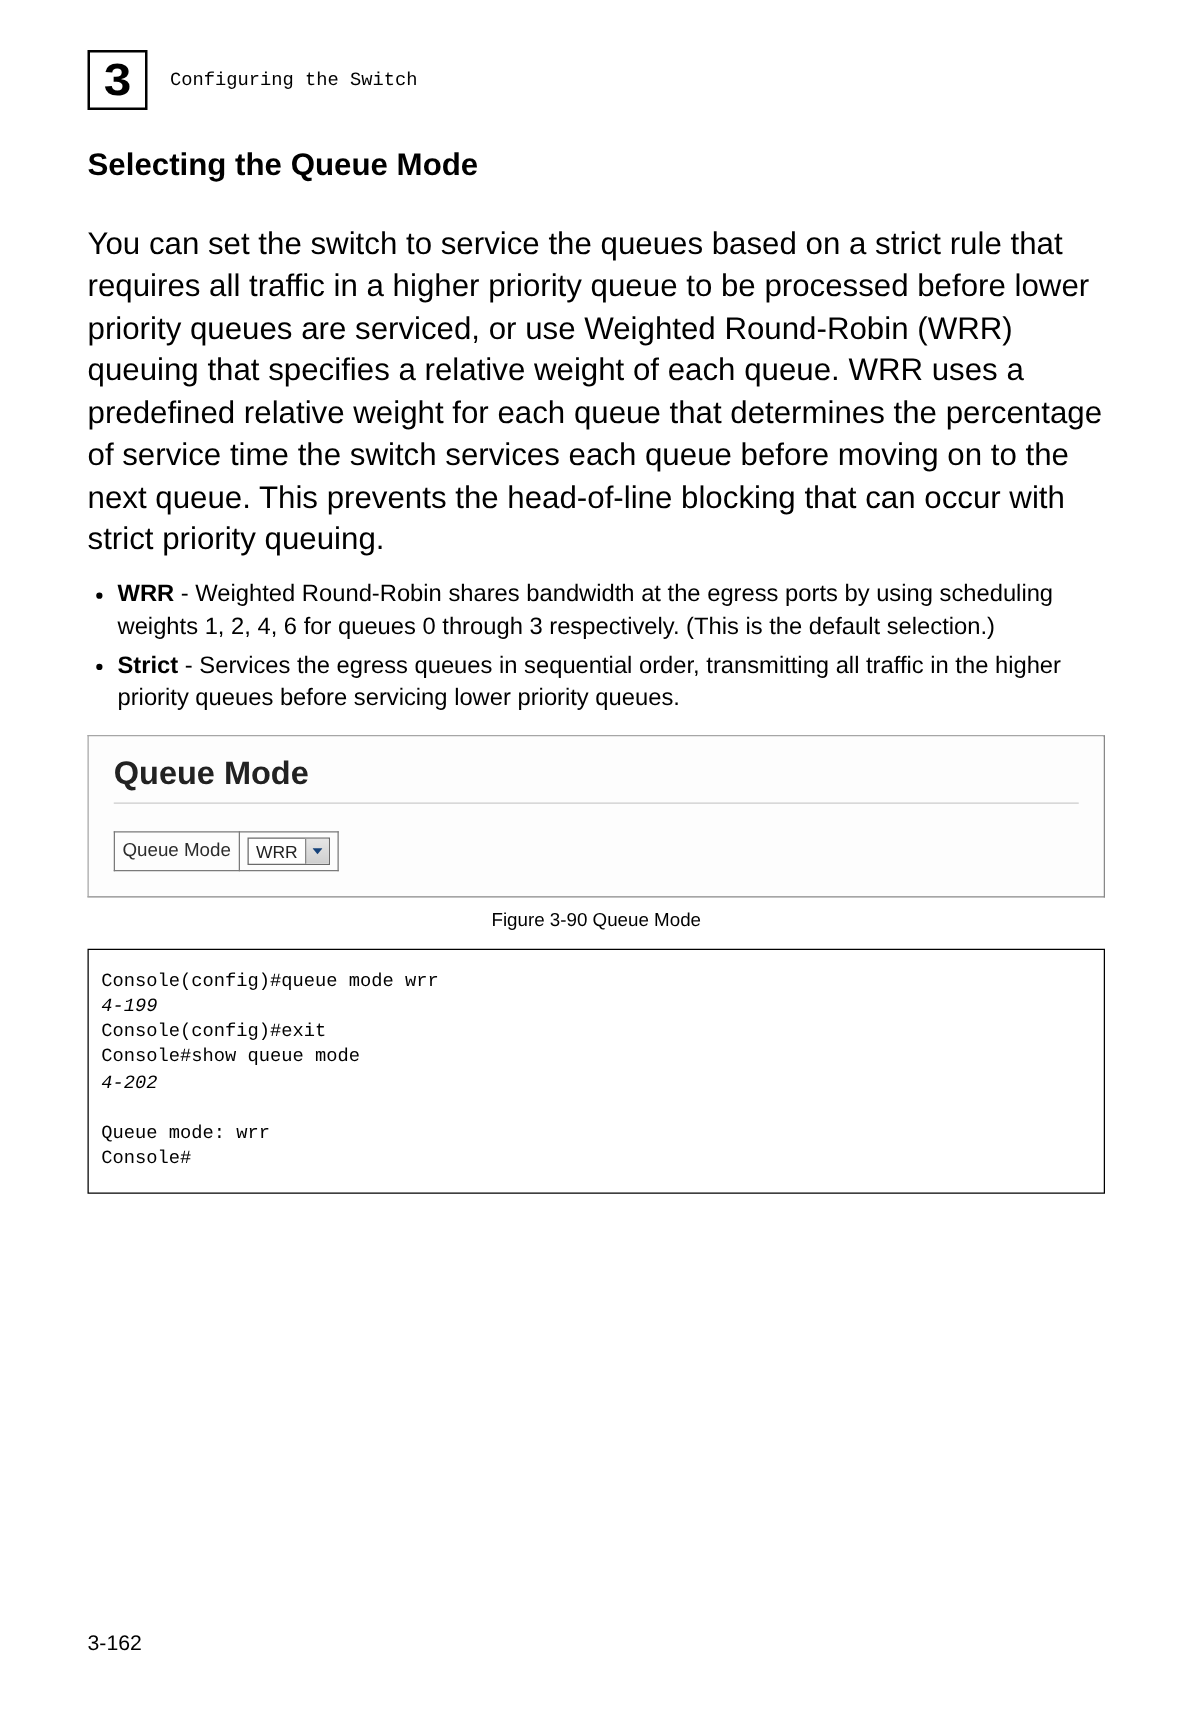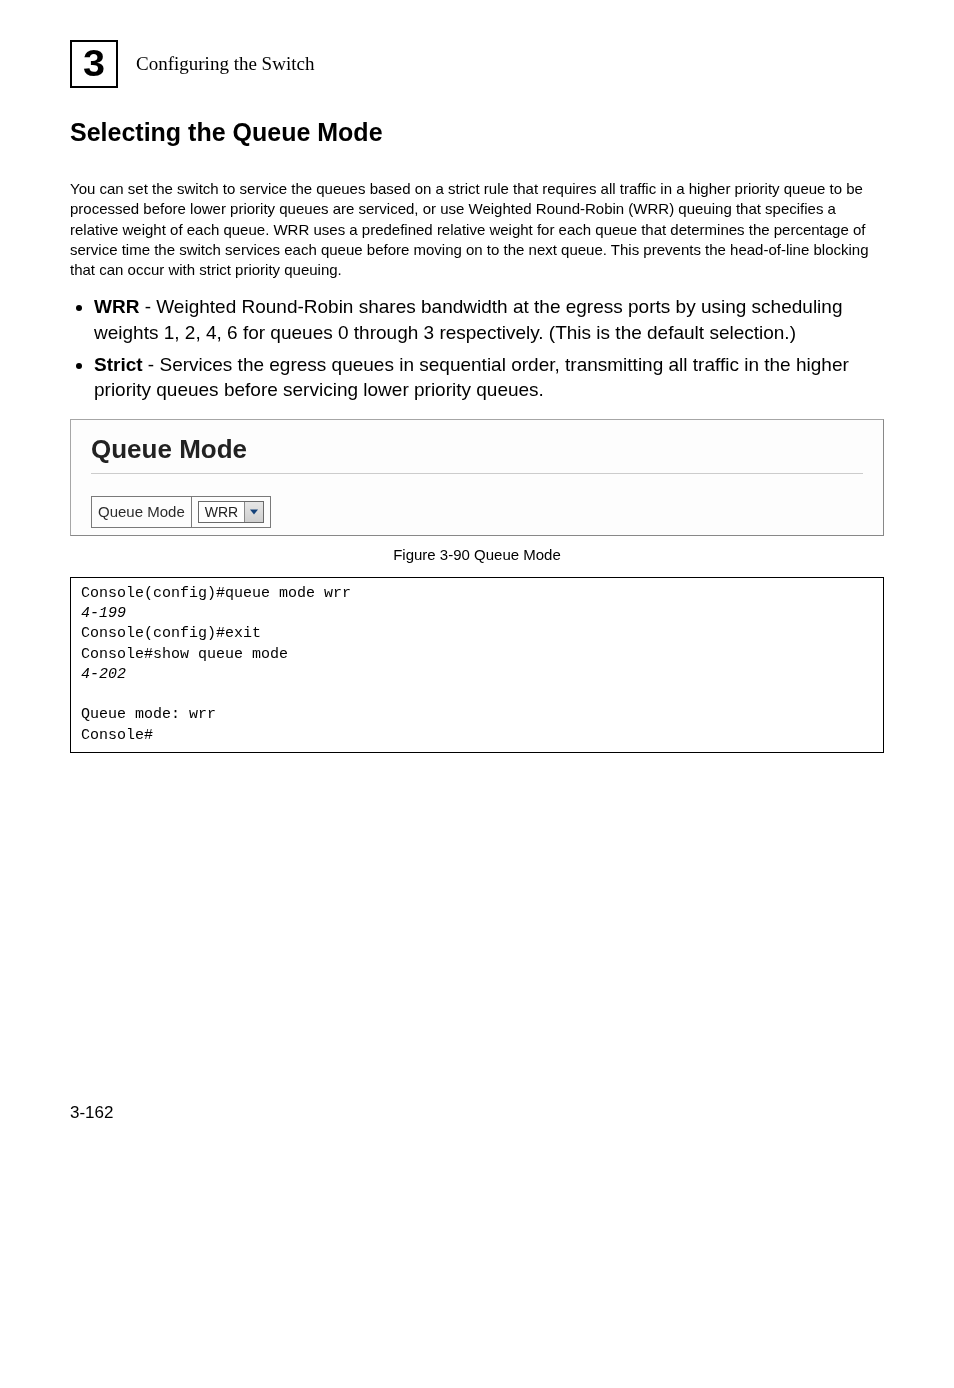--- a/index.html
+++ b/index.html
@@ -26,30 +26,30 @@
     justify-content: center;
     font-size: 36px;
     font-weight: 900;
     font-family: Arial, sans-serif;
     margin-right: 18px;
   }
   .chapter-box span {
     transform: scaleX(1.1);
   }
   .header-title {
-    font-size: 19px;
-    font-family: Liberation Serif, serif;
+    font-size: 15px;
+    font-family: Liberation Mono, monospace;
   }
   .section-heading {
     font-size: 25px;
     font-weight: bold;
     margin-bottom: 14px;
   }
   .body-para {
-    font-size: 15px;
+    font-size: 25px;
     line-height: 1.35;
     margin-bottom: 14px;
     margin-top: 32px;
   }
   .sub-heading {
     font-size: 19px;
     font-weight: bold;
     margin-bottom: 8px;
   }
   ul.bullets {
@@ -69,21 +69,21 @@
     margin: 16px 0 14px 0;
   }
   .webline .label {
     font-weight: bold;
   }
   .screenshot-box {
     border: 1px solid #a6a6a6;
     border-right-color: #888;
     border-bottom-color: #888;
     background: #fdfdfd;
-    padding: 14px 20px 7px 20px;
+    padding: 14px 20px 20px 20px;
     margin-bottom: 6px;
   }
   .screenshot-title {
     font-size: 26px;
     font-weight: bold;
     color: #222;
     border-bottom: 1px solid #ccc;
     padding-bottom: 8px;
     margin-bottom: 22px;
   }
@@ -133,21 +133,21 @@
     font-size: 19px;
     margin-bottom: 10px;
   }
   .cli-line .label {
     font-weight: bold;
   }
   .codebox {
     border: 1px solid #000;
     font-family: "Courier New", monospace;
     font-size: 15px;
-    padding: 6px 10px;
+    padding: 16px 10px;
     white-space: pre;
     line-height: 1.35;
   }
   .codebox .ref {
     font-style: italic;
   }
   .footer-page {
     position: relative;
     margin-top: 350px;
     font-size: 17px;

